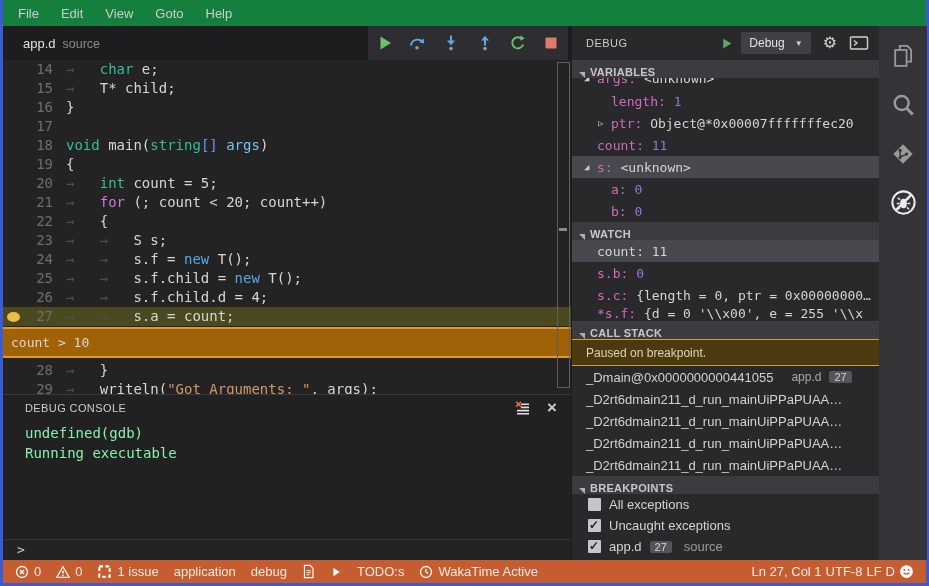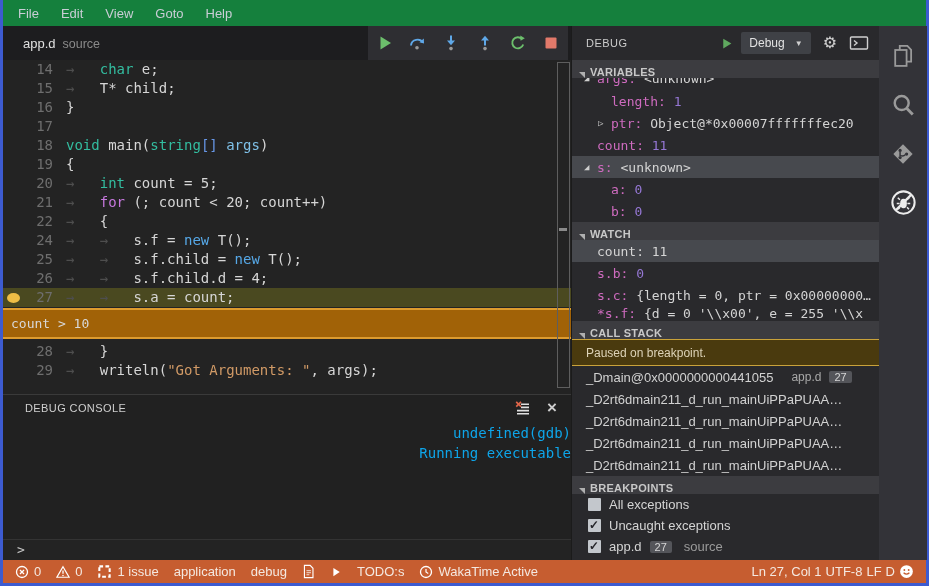--- a/index.html
+++ b/index.html
@@ -40,21 +40,21 @@
   .sb-slider{position:absolute;top:2px;left:1px;width:11px;height:324px;border:1px solid #5e5e5e;}
   .sb-mark{position:absolute;top:168px;left:3px;width:8px;height:3px;background:#8a8a8a;}
 
   
   .console{flex:1;display:flex;flex-direction:column;border-top:1px solid #3a3a3a;background:#212121;min-height:0;}
   .console-header{flex:0 0 26px;display:flex;align-items:center;padding:0 14px 0 22px;}
   .console-title{font-size:11px;color:#cfcfcf;letter-spacing:.4px;flex:1;}
   .console-clear{margin-right:16px;cursor:pointer;display:flex;}
   .console-close{color:#cfcfcf;font-size:17px;font-weight:bold;cursor:pointer;line-height:14px;}
   .console-body{flex:1;padding:2px 0 0 22px;font-family:"DejaVu Sans Mono",monospace;
-    font-size:14px;color:#0ea5e9;line-height:20px;white-space:pre;text-align:right;}
+    font-size:14px;color:#86efac;line-height:20px;white-space:pre;}
   .console-prompt{flex:0 0 20px;border-top:1px solid #333;color:#c8c8c8;
     font-family:"DejaVu Sans Mono",monospace;font-size:13px;padding-left:14px;line-height:19px;}
 
   
   .sidebar{flex:0 0 307px;width:307px;background:#29292c;border-left:1px solid #1b1b1b;
     display:flex;flex-direction:column;overflow:hidden;}
   .sideheader{flex:0 0 34px;display:flex;align-items:center;padding:0 10px 0 14px;}
   .sideheader .stitle{font-size:11px;color:#cccccc;letter-spacing:.5px;flex:1;}
   .sb-play{display:flex;margin-right:8px;cursor:pointer;}
   .sb-dropdown{background:#3f4146;color:#e2e2e2;font-size:12px;height:22px;display:flex;
@@ -210,20 +210,25 @@
                 <span class="lncol">21</span>
                 <span class="codecol"><span class="tabch">→</span><span class="kw2">for</span><span> (; count &lt; 20; count++)</span></span>
               </div>
               <div class="cline">
                 <span class="bpcol"></span>
                 <span class="lncol">22</span>
                 <span class="codecol"><span class="tabch">→</span><span>{</span></span>
               </div>
               <div class="cline">
                 <span class="bpcol"></span>
+                <span class="lncol">23</span>
+                <span class="codecol"><span class="tabch">→</span><span class="tabch">→</span><span>S s;</span></span>
+              </div>
+              <div class="cline">
+                <span class="bpcol"></span>
                 <span class="lncol">24</span>
                 <span class="codecol"><span class="tabch">→</span><span class="tabch">→</span><span>s.f = </span><span class="kw3">new</span><span> T();</span></span>
               </div>
               <div class="cline">
                 <span class="bpcol"></span>
                 <span class="lncol">25</span>
                 <span class="codecol"><span class="tabch">→</span><span class="tabch">→</span><span>s.f.child = </span><span class="kw3">new</span><span> T();</span></span>
               </div>
               <div class="cline">
                 <span class="bpcol"></span>

